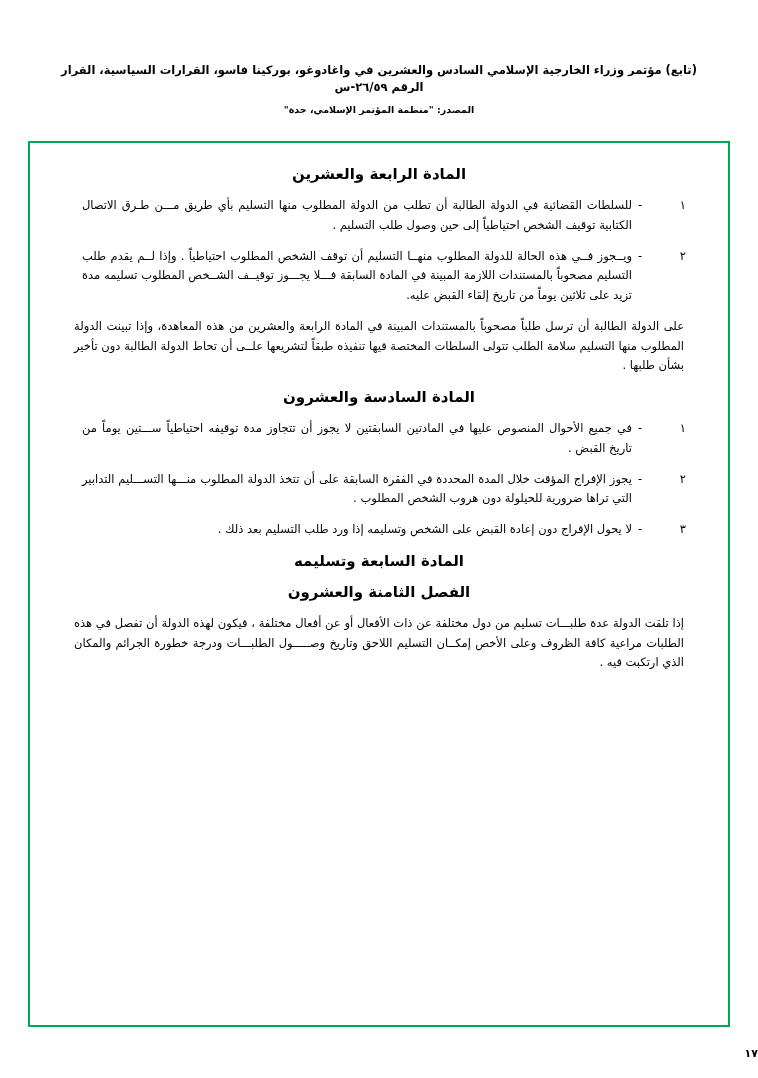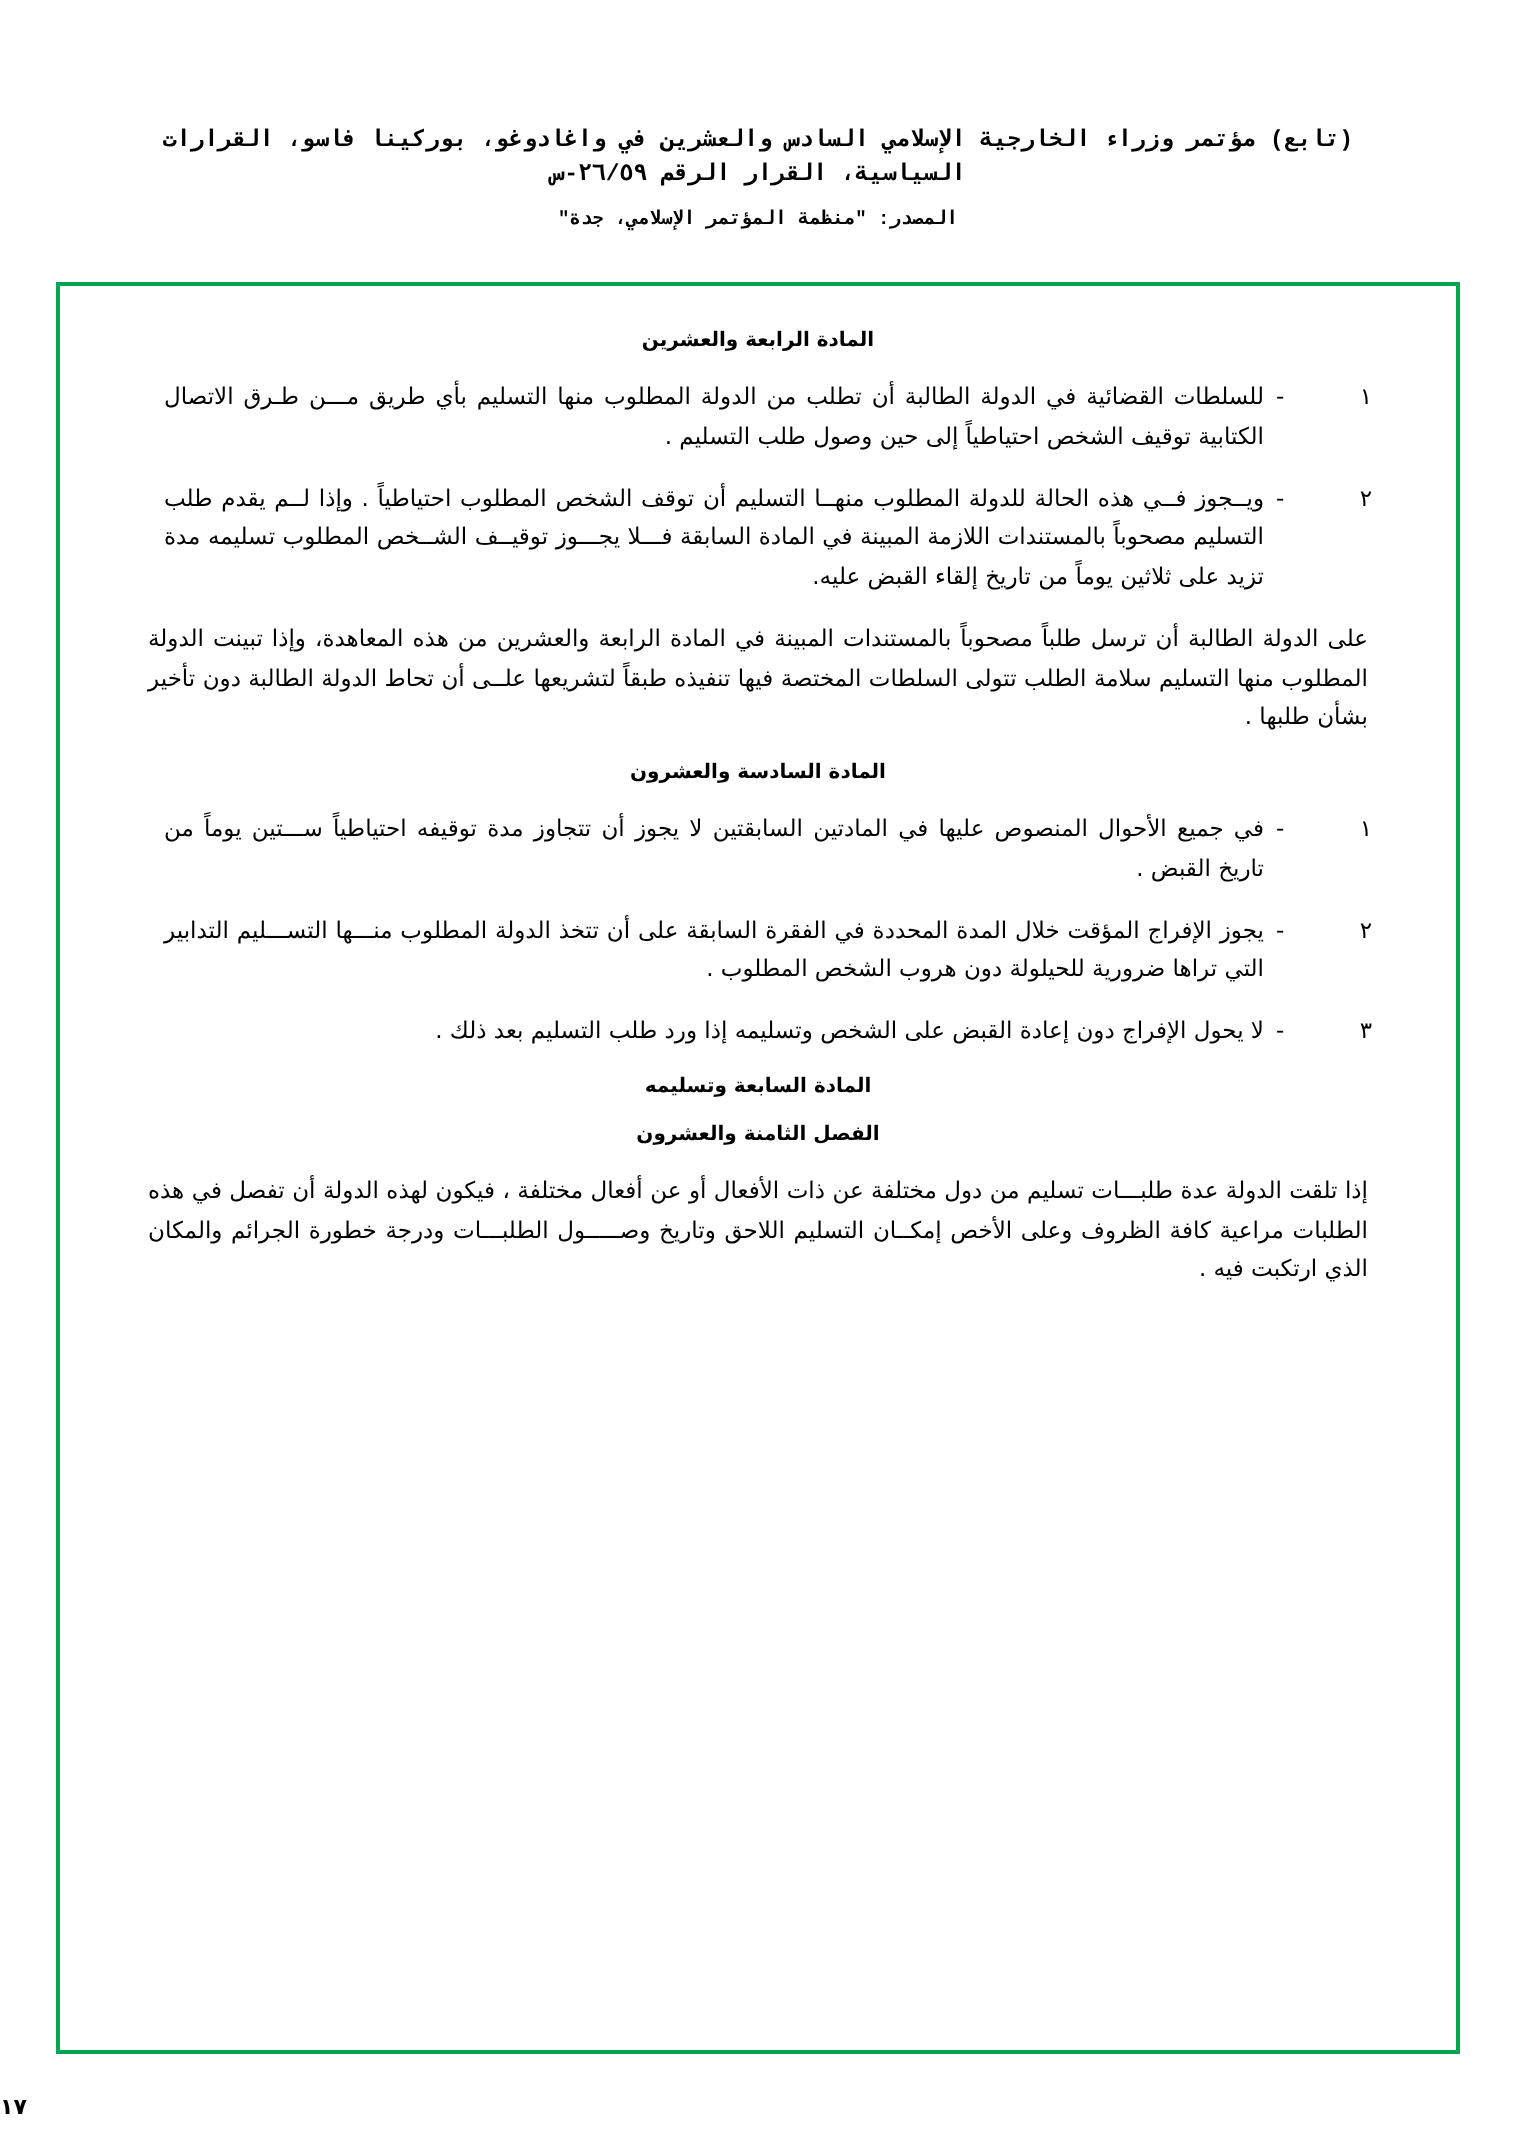--- a/index.html
+++ b/index.html
@@ -19,21 +19,20 @@
     width: 758px;
     height: 1078px;
     box-sizing: border-box;
     padding: 0;
     position: relative;
   }
   .header {
     margin: 0;
     padding: 62px 58px 0 58px;
     text-align: center;
-    font-family: Liberation Mono, monospace;
   }
   .header-line1 {
     font-size: 11.5px;
     font-weight: bold;
     line-height: 1.5;
     letter-spacing: 0px;
     direction: rtl;
   }
   .header-line2 {
     font-size: 9.5px;
@@ -50,21 +49,21 @@
     border: 2.5px solid #00a651;
     box-sizing: border-box;
   }
   .frame-inner {
     padding: 16px 42px 10px 42px;
     direction: rtl;
   }
   .sec-title {
     text-align: center;
     font-weight: bold;
-    font-size: 10px;
+    font-size: 15px;
     margin: 12px 0 13px 0;
   }
   .sec-title.first { margin-top: 6px; }
   .numbered {
     display: flex;
     flex-direction: row;
     align-items: flex-start;
     margin-bottom: 11px;
   }
   .num-col {
@@ -98,21 +97,21 @@
     padding: 0 2px;
   }
   .single-line {
     text-align: right;
   }
   .page-number {
     position: absolute;
     bottom: 18px;
     left: 0;
     right: 0;
-    text-align: left;
+    text-align: right;
     font-size: 11px;
     font-weight: bold;
   }
 </style>
 </head>
 <body>
 
 <div class="page">
 
   <div class="header">

